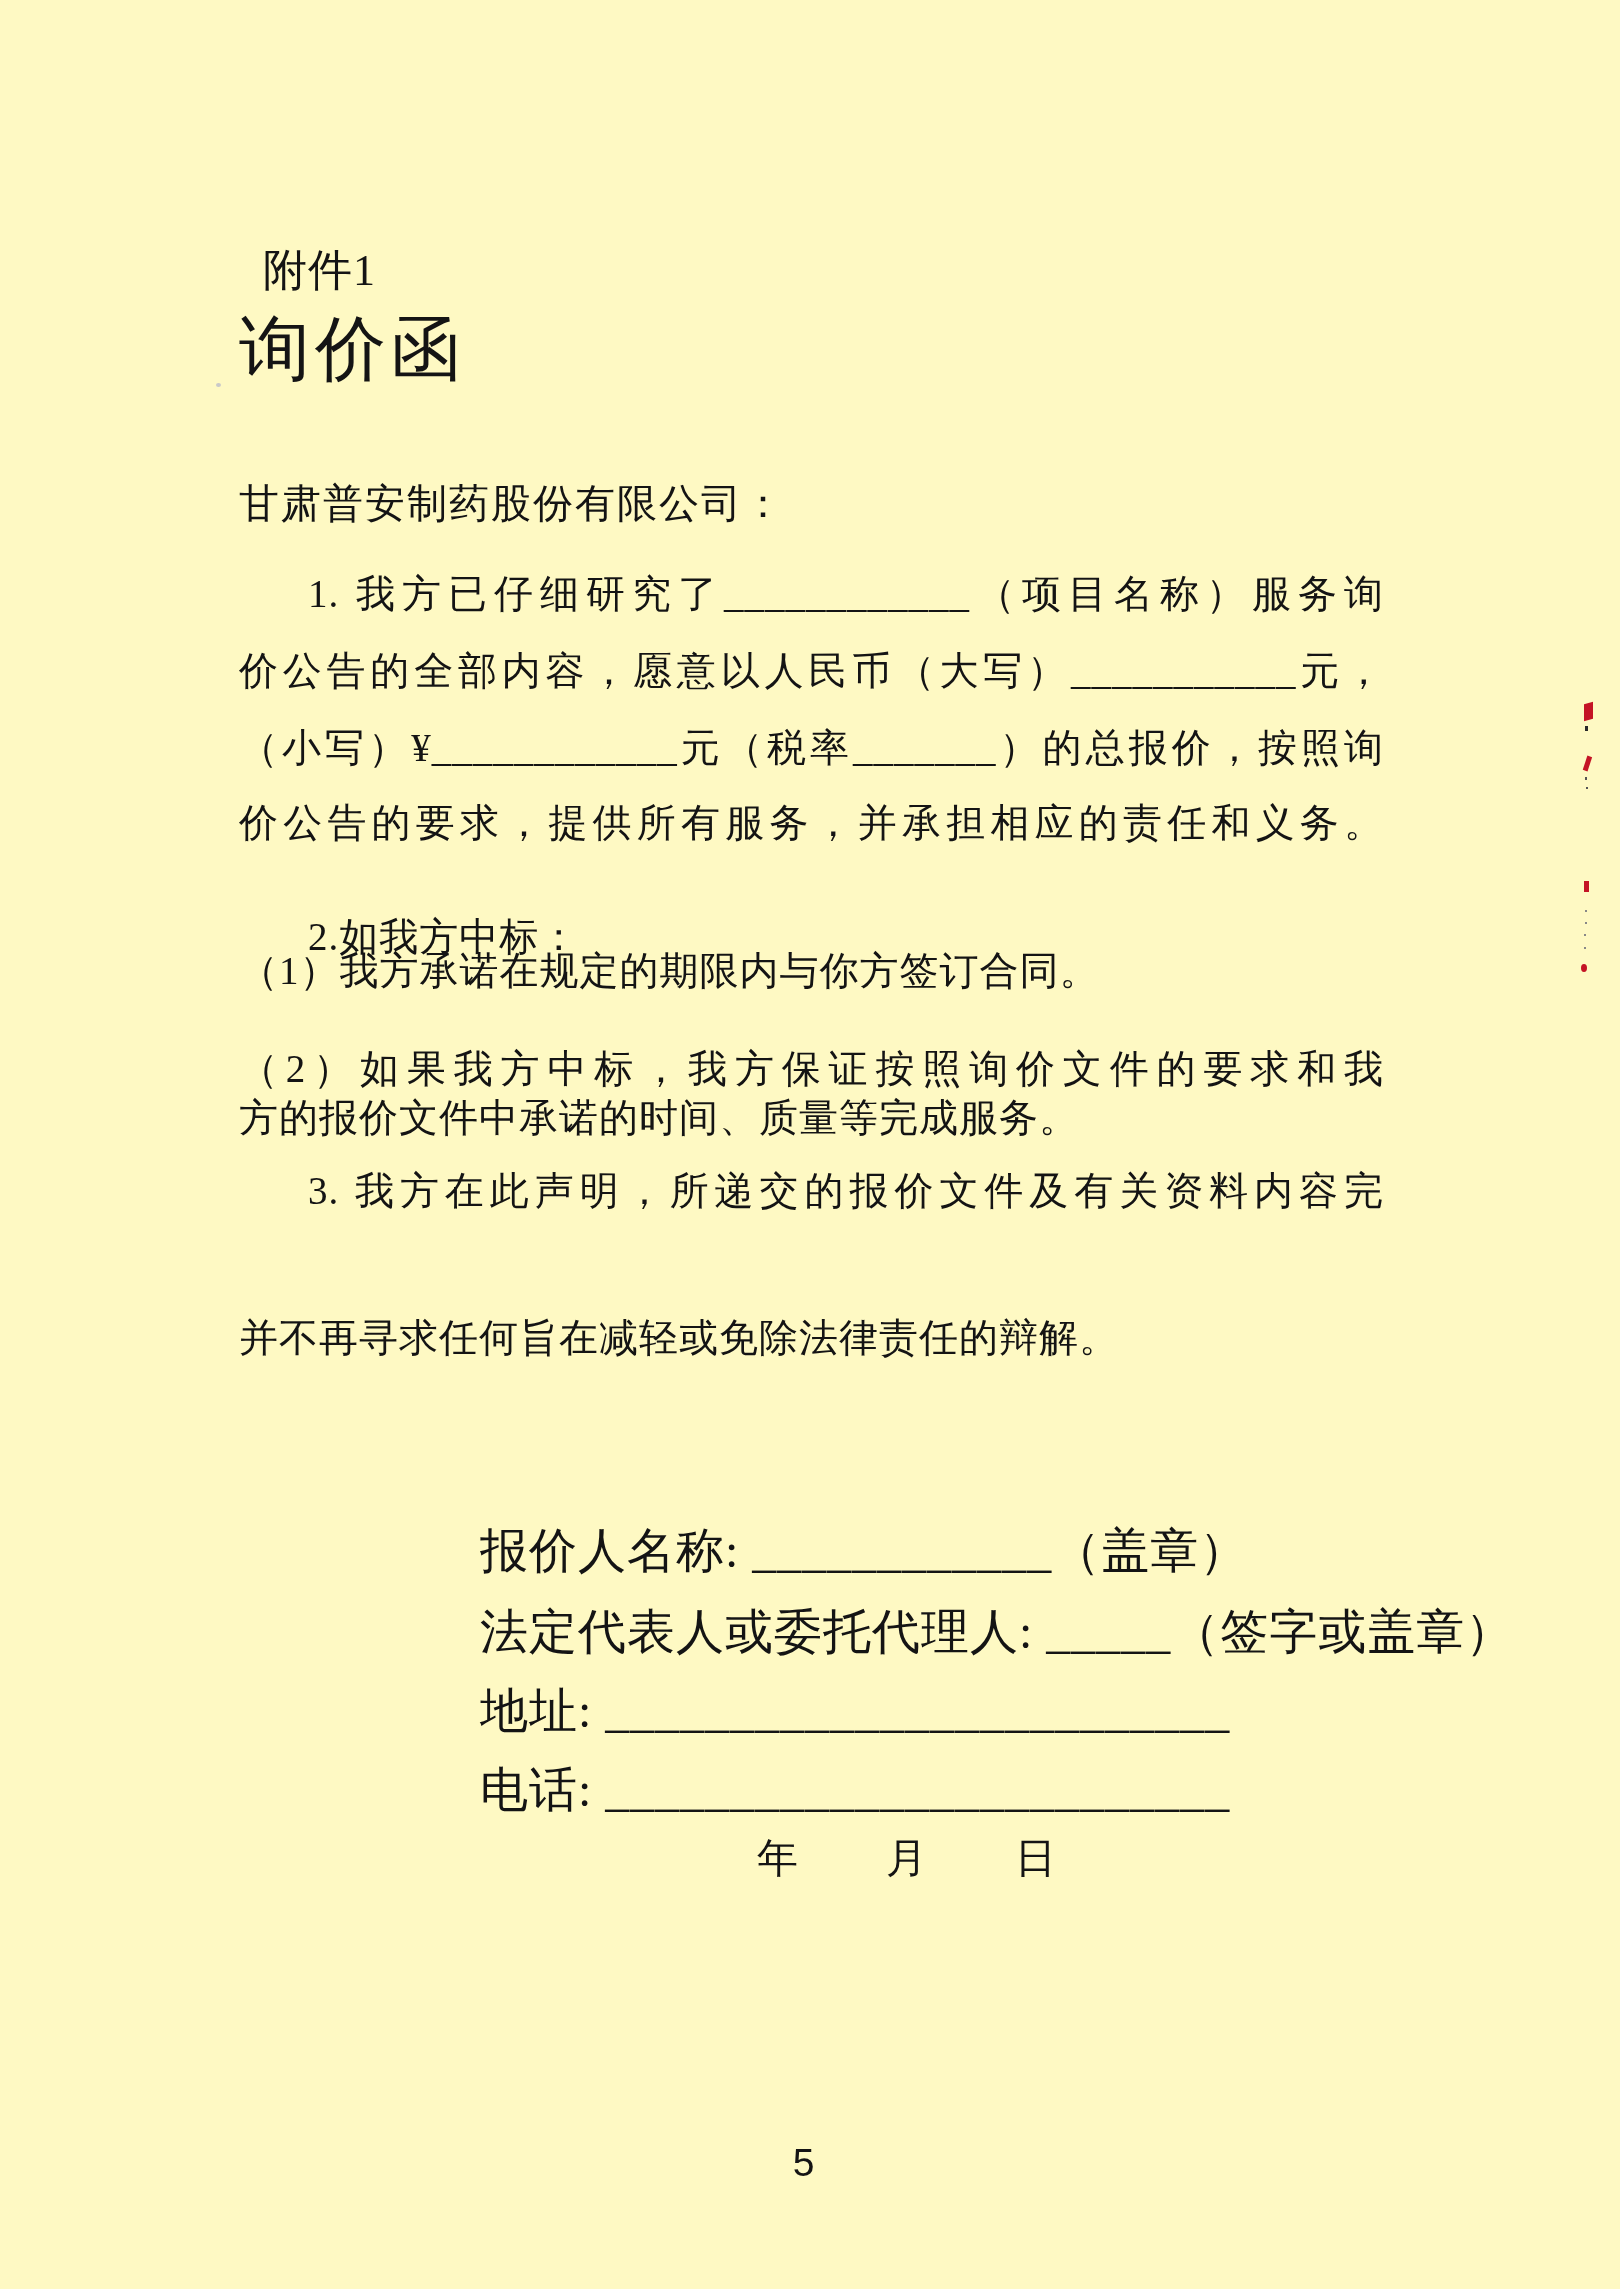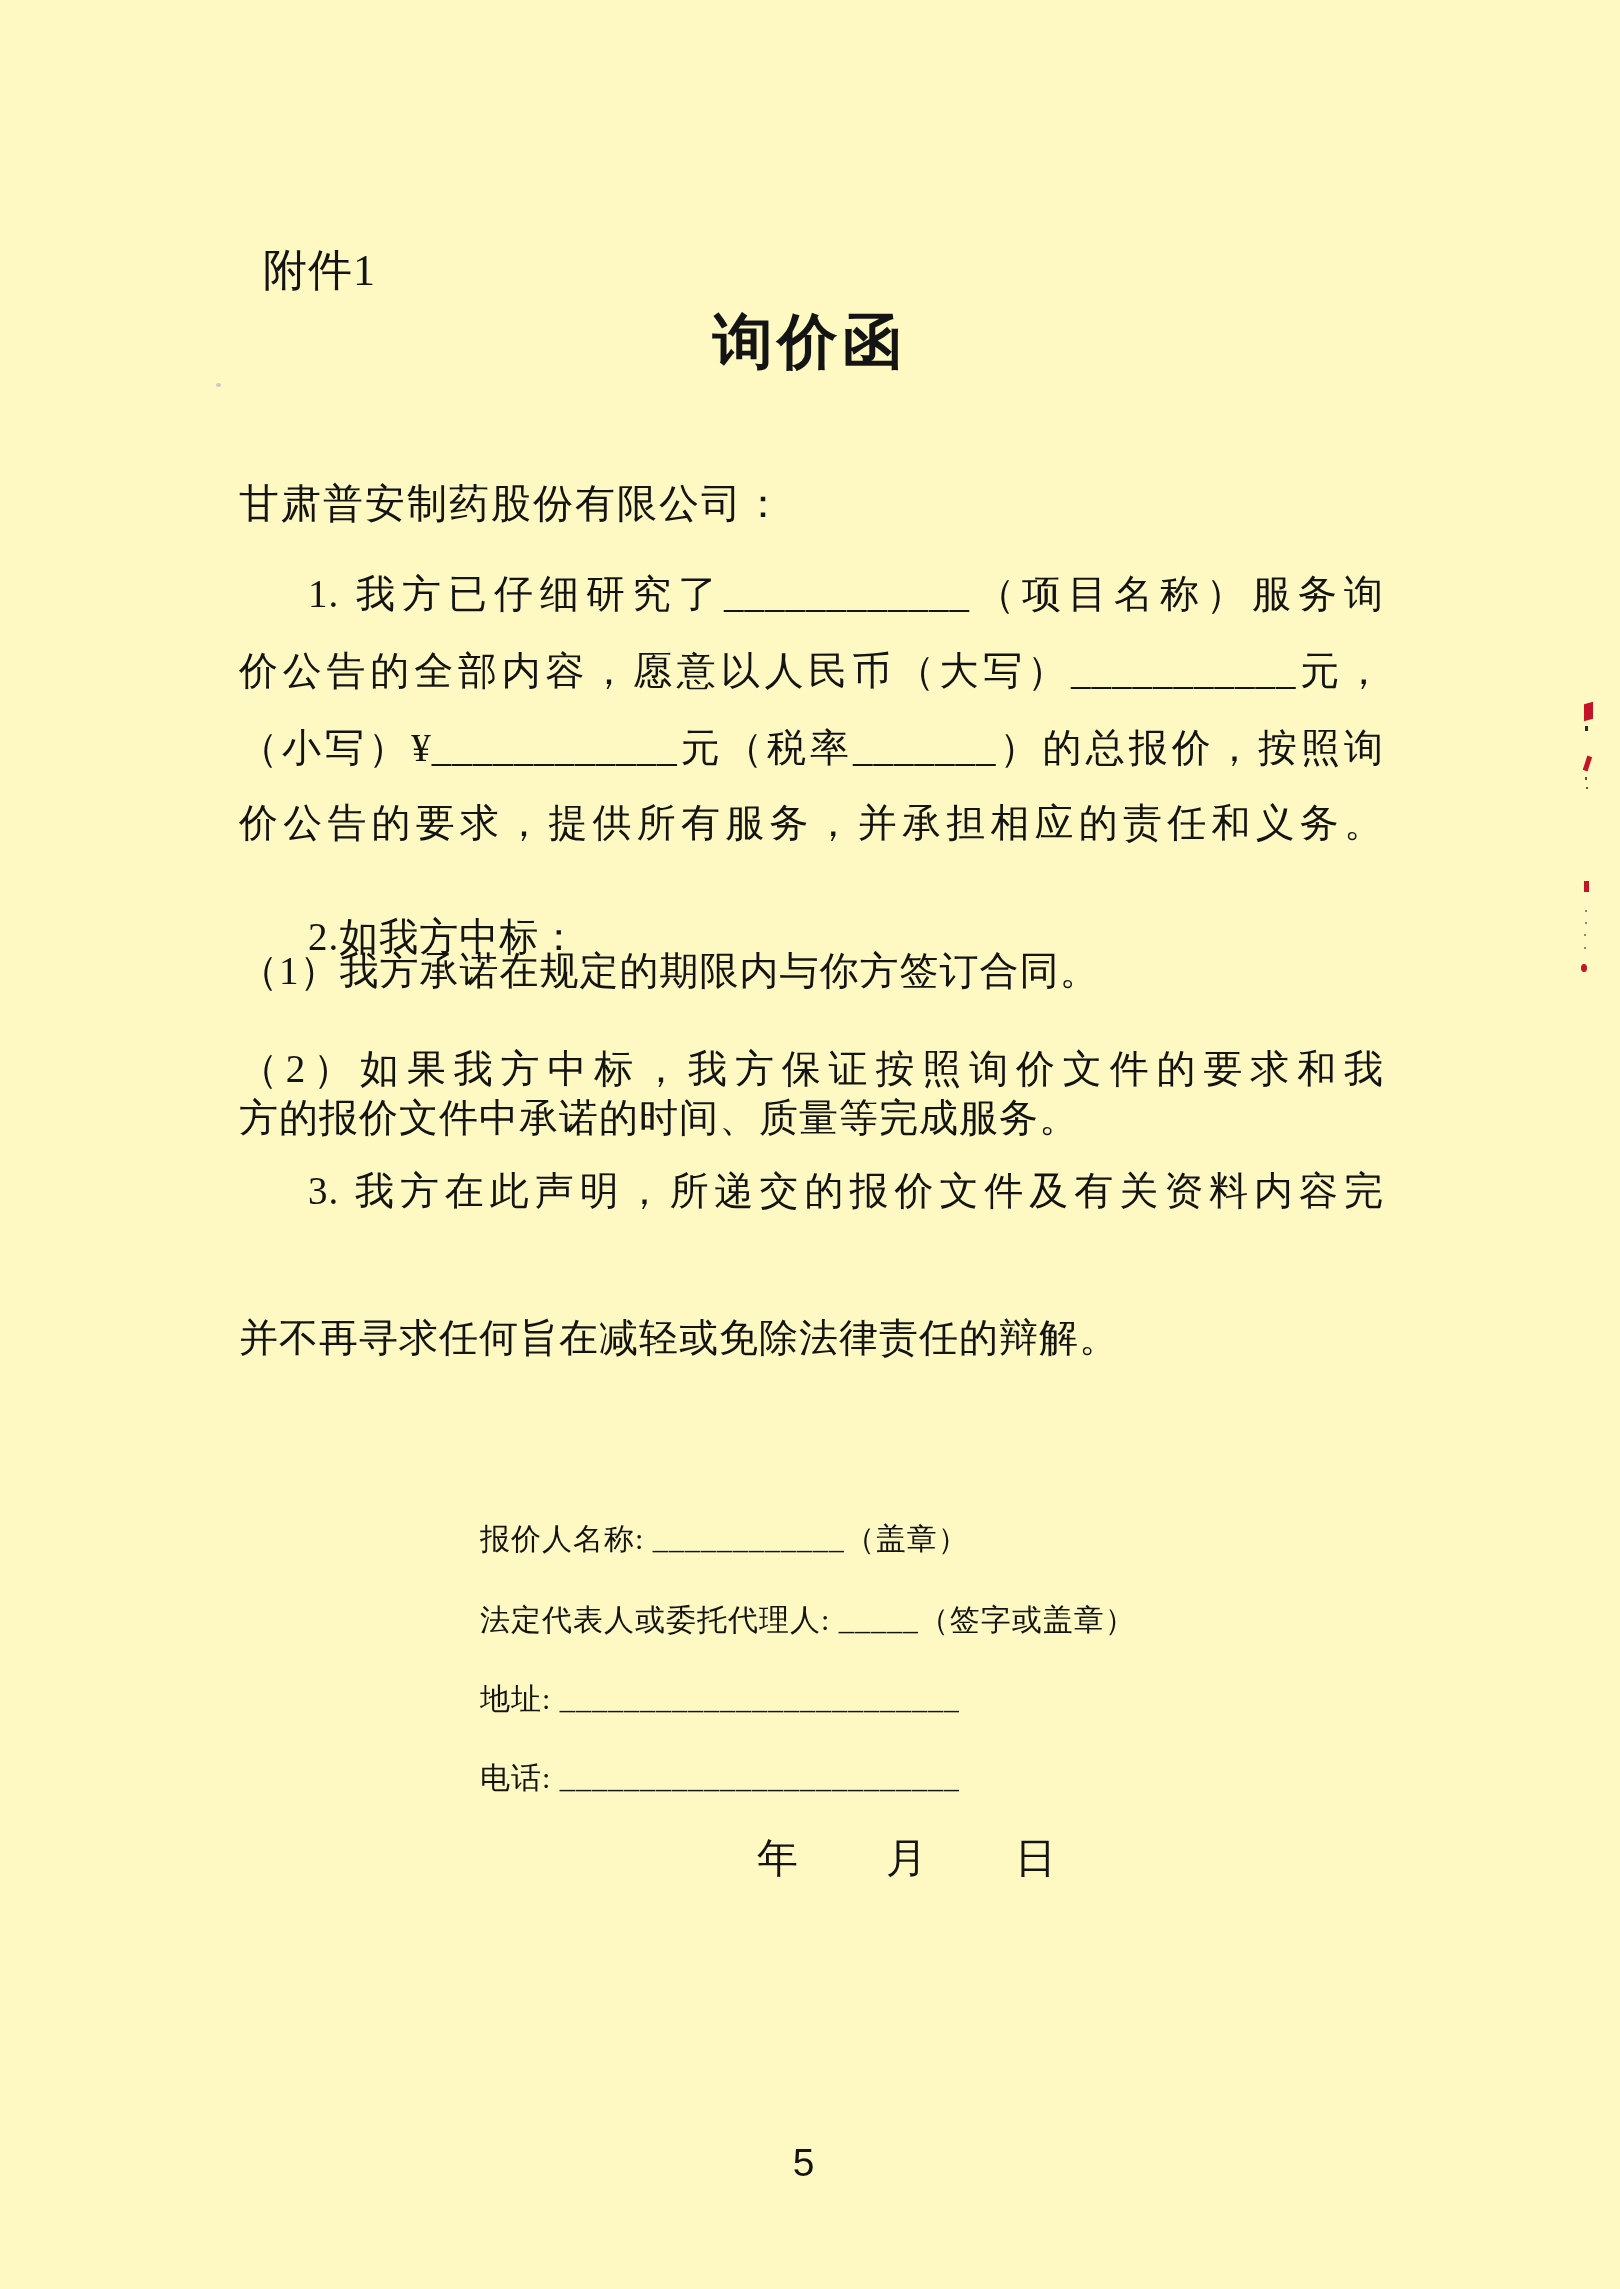--- a/index.html
+++ b/index.html
@@ -10,40 +10,40 @@
     color:#141414;
     font-family:"Liberation Serif","DejaVu Serif",serif;
     overflow:hidden;
   }
   .attachment {
     position:absolute; left:263px; top:241px;
     font-size:44px; letter-spacing:1px;
   }
   .doc-title {
     position:absolute; left:239px; top:302px; width:1142px;
-    margin:0; text-align:center;
-    font-size:60px; font-weight:bold; letter-spacing:4.9px;
+    margin:0; text-align:left;
+    font-size:71px; font-weight:normal; letter-spacing:4.9px;
   }
   .salutation {
     position:absolute; left:239px; top:476px;
     font-size:40px; letter-spacing:2px; white-space:nowrap;
   }
   .line {
     position:absolute; left:239px; width:1145px;
     font-size:39px; letter-spacing:1px; white-space:nowrap;
   }
   .line.fill {
     white-space:normal;
     text-align:justify;
     text-align-last:justify;
   }
   .line.indent { text-indent:69px; }
   .sig {
     position:absolute; left:480px;
-    font-size:30px; letter-spacing:1px; white-space:nowrap;
+    font-size:48px; letter-spacing:1px; white-space:nowrap;
   }
   .date-line {
     position:absolute; left:757px; top:1831px;
     font-size:41px; letter-spacing:2px; white-space:nowrap;text-align:center;
   }
   .pagenum {
     position:absolute; left:0; top:2141px; width:1607px;
     text-align:center; font-size:39px;
     font-family:"Liberation Sans","DejaVu Sans",sans-serif;
   }

